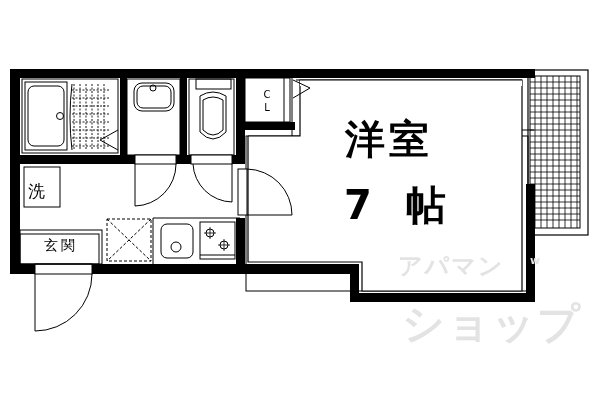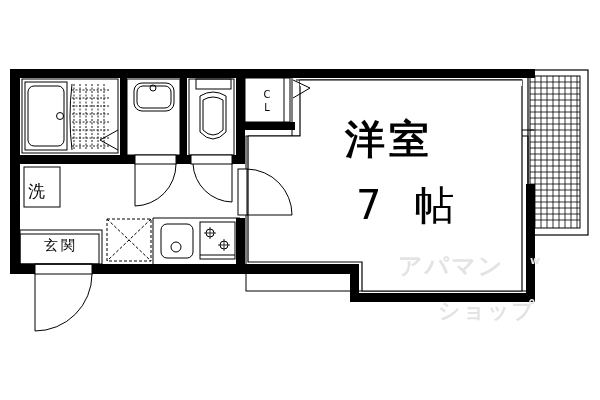--- a/index.html
+++ b/index.html
@@ -1,26 +1,26 @@
 <!DOCTYPE html>
 <html><head>
 <meta charset="utf-8">
 <style>
   html,body{margin:0;padding:0;background:#fff;}
   body{width:600px;height:400px;position:relative;overflow:hidden;font-family:"DejaVu Sans",sans-serif;}
   svg{position:absolute;left:0;top:0;}
   .lbl{position:absolute;color:#000;font-family:"DejaVu Sans",sans-serif;white-space:nowrap;}
   .room-name{font-size:40px;font-weight:bold;letter-spacing:4px;left:345px;top:112px;}
-  .room-size{font-size:40px;font-weight:normal;letter-spacing:10px;left:356px;top:178px;}
+  .room-size{font-size:40px;font-weight:bold;letter-spacing:10px;left:344px;top:178px;}
   .wash{font-size:17px;left:28px;top:180px;}
   .entry{font-size:14px;left:44px;top:237px;letter-spacing:3px;text-align:center;}
   .cl{font-size:10px;left:262px;top:88px;line-height:13px;text-align:center;width:10px;}
   .wm{position:absolute;color:#e3e3e3;font-weight:bold;font-family:"DejaVu Sans",sans-serif;}
   .wm1{left:398px;top:250px;font-size:24px;letter-spacing:2px;}
-  .wm2{left:438px;top:296px;font-size:22px;letter-spacing:2px;}
+  .wm2{left:402px;top:296px;font-size:42px;letter-spacing:2px;}
   .wm3{left:530px;top:254px;font-size:11px;}
 </style>
 </head>
 <body>
 
 <svg width="600" height="400" viewBox="0 0 600 400">
 
   <g>
     <rect x="528" y="70" width="60" height="165" fill="#fff" stroke="#000" stroke-width="1.2"></rect>
     <rect x="530" y="76" width="50" height="152" fill="#fff" stroke="#000" stroke-width="1"></rect>

